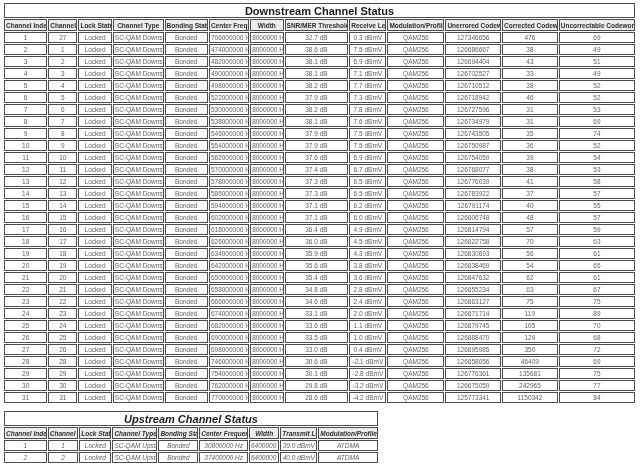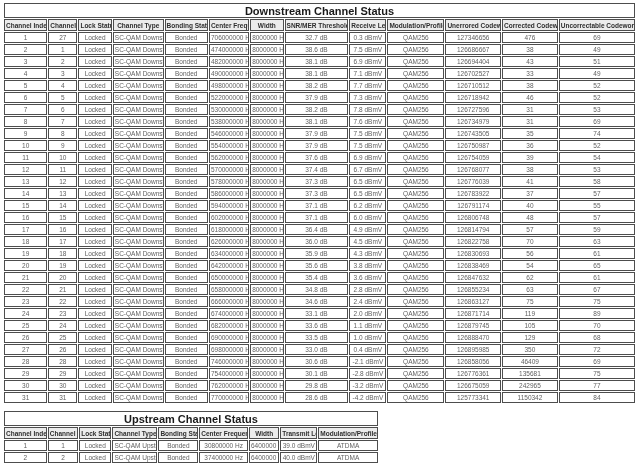--- a/index.html
+++ b/index.html
@@ -47,21 +47,21 @@
   
   #ds-table { width: 633px; }
   #ds-table col:nth-child(1){width:7.0%} #ds-table col:nth-child(2){width:4.7%}
   #ds-table col:nth-child(3){width:5.4%} #ds-table col:nth-child(4){width:8.2%}
   #ds-table col:nth-child(5){width:7.0%} #ds-table col:nth-child(6){width:6.5%}
   #ds-table col:nth-child(7){width:5.4%} #ds-table col:nth-child(8){width:10.3%}
   #ds-table col:nth-child(9){width:6.0%} #ds-table col:nth-child(10){width:9.2%}
   #ds-table col:nth-child(11){width:9.0%} #ds-table col:nth-child(12){width:9.0%}
   #ds-table col:nth-child(13){width:12.3%}
   
-  #us-table { width: 376px; margin-top: 6px; }
+  #us-table { width: 376px; margin-top: 6px; font-style: italic; }
   #us-table col:nth-child(1){width:11.7%} #us-table col:nth-child(2){width:8.3%}
   #us-table col:nth-child(3){width:8.8%} #us-table col:nth-child(4){width:12.3%}
   #us-table col:nth-child(5){width:10.9%} #us-table col:nth-child(6){width:13.3%}
   #us-table col:nth-child(7){width:8.3%} #us-table col:nth-child(8){width:10.1%}
   #us-table col:nth-child(9){width:16.3%}
 </style>
 </head>
 <body>
 
 <div class="page">

